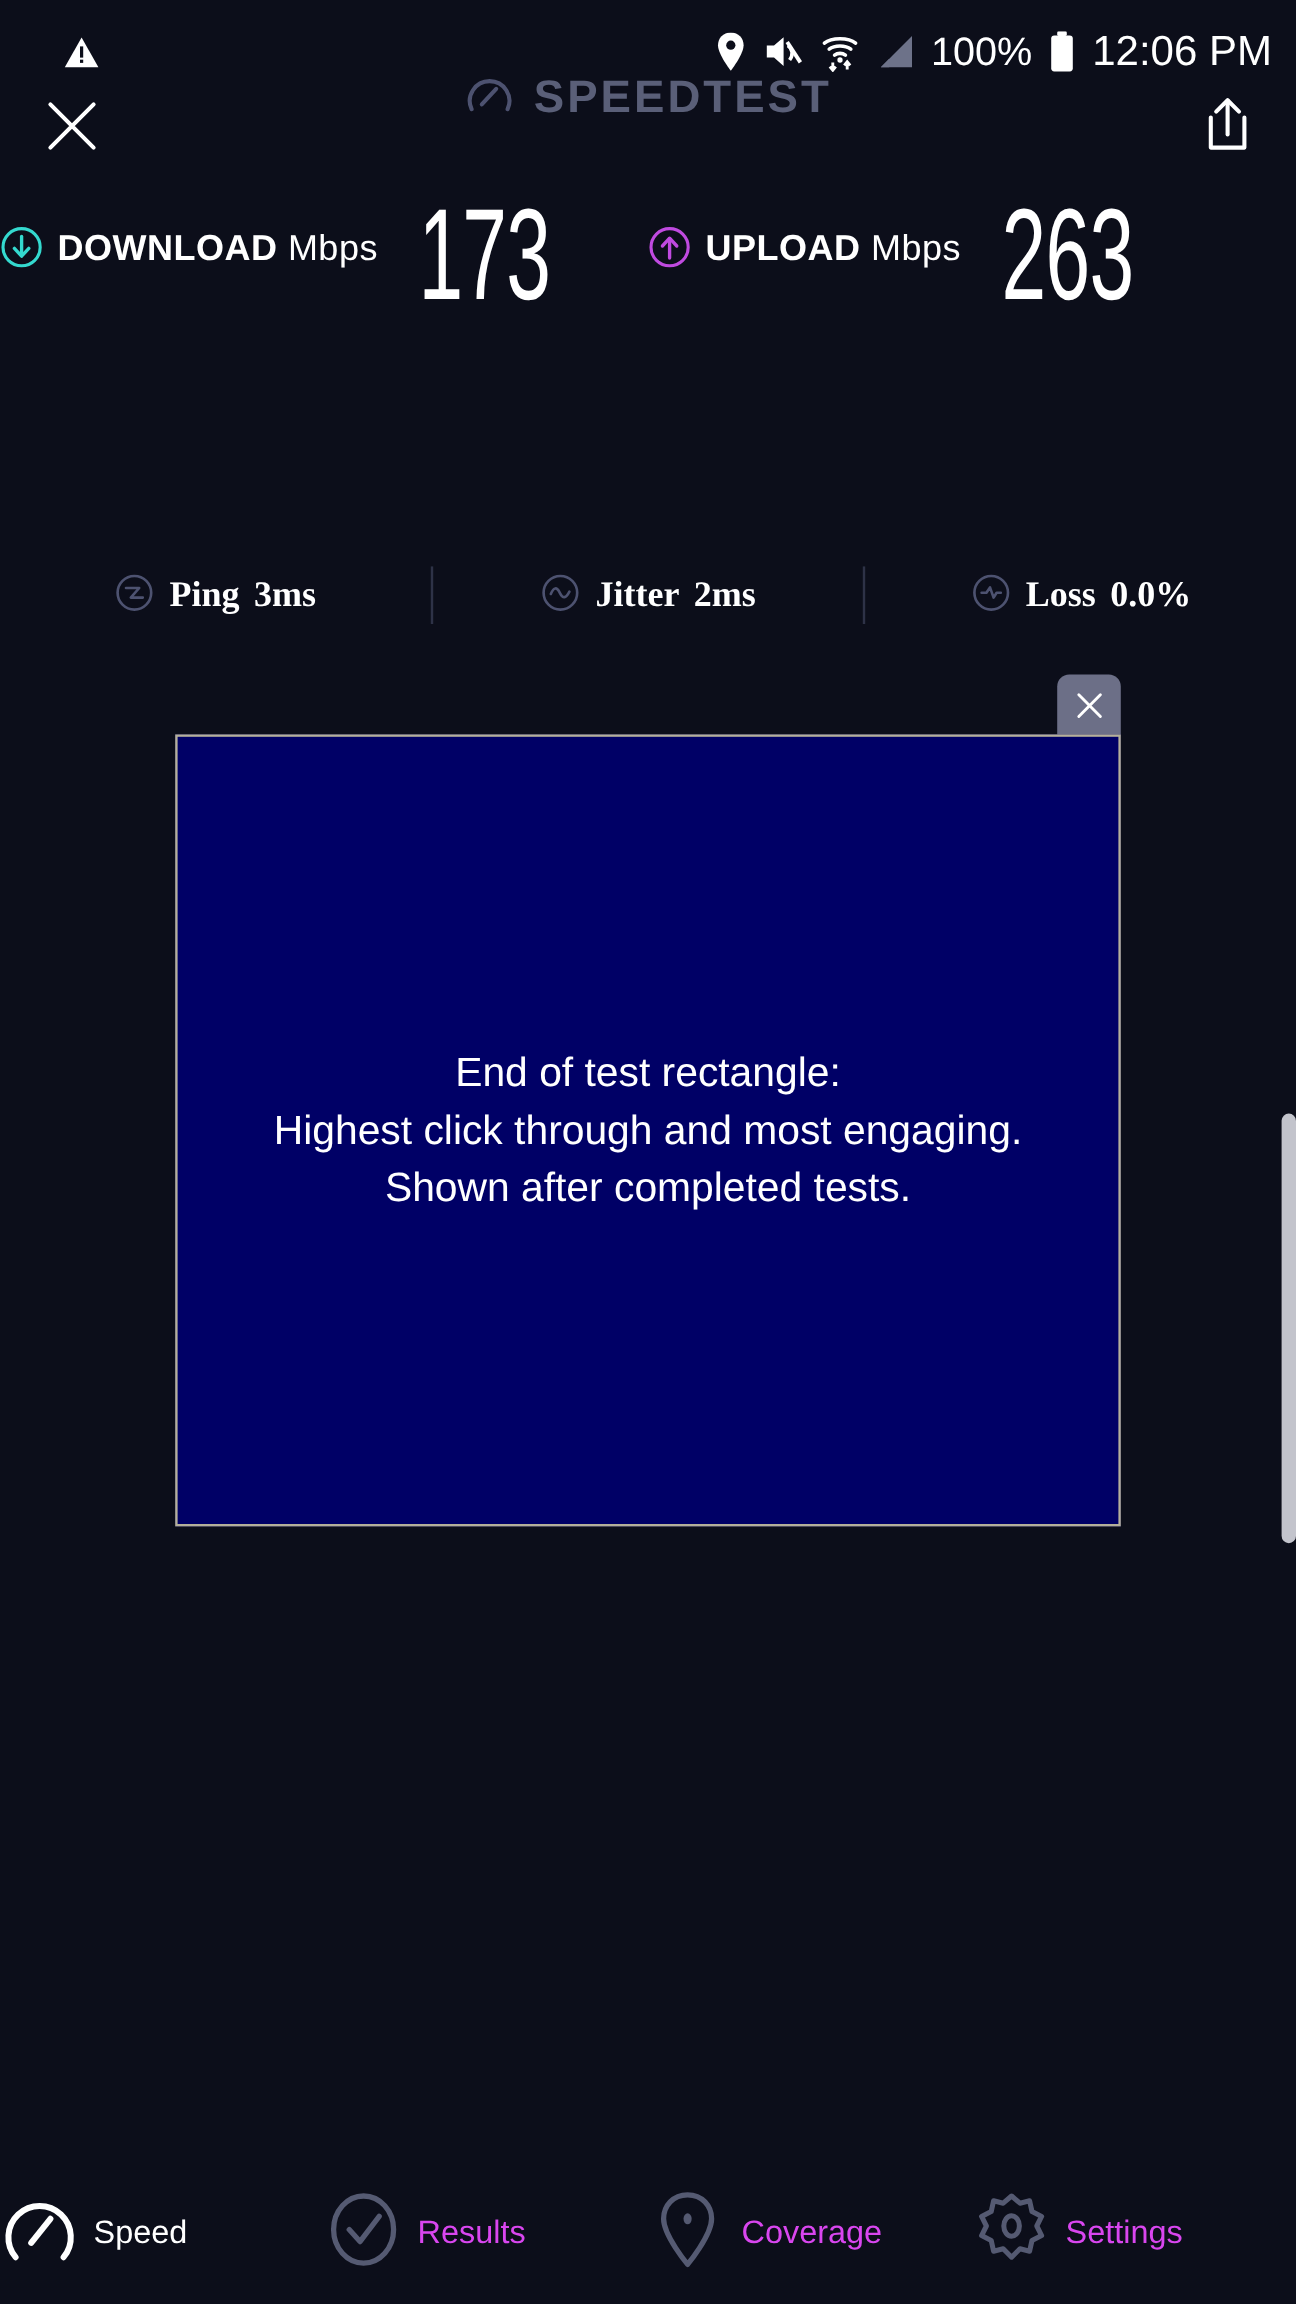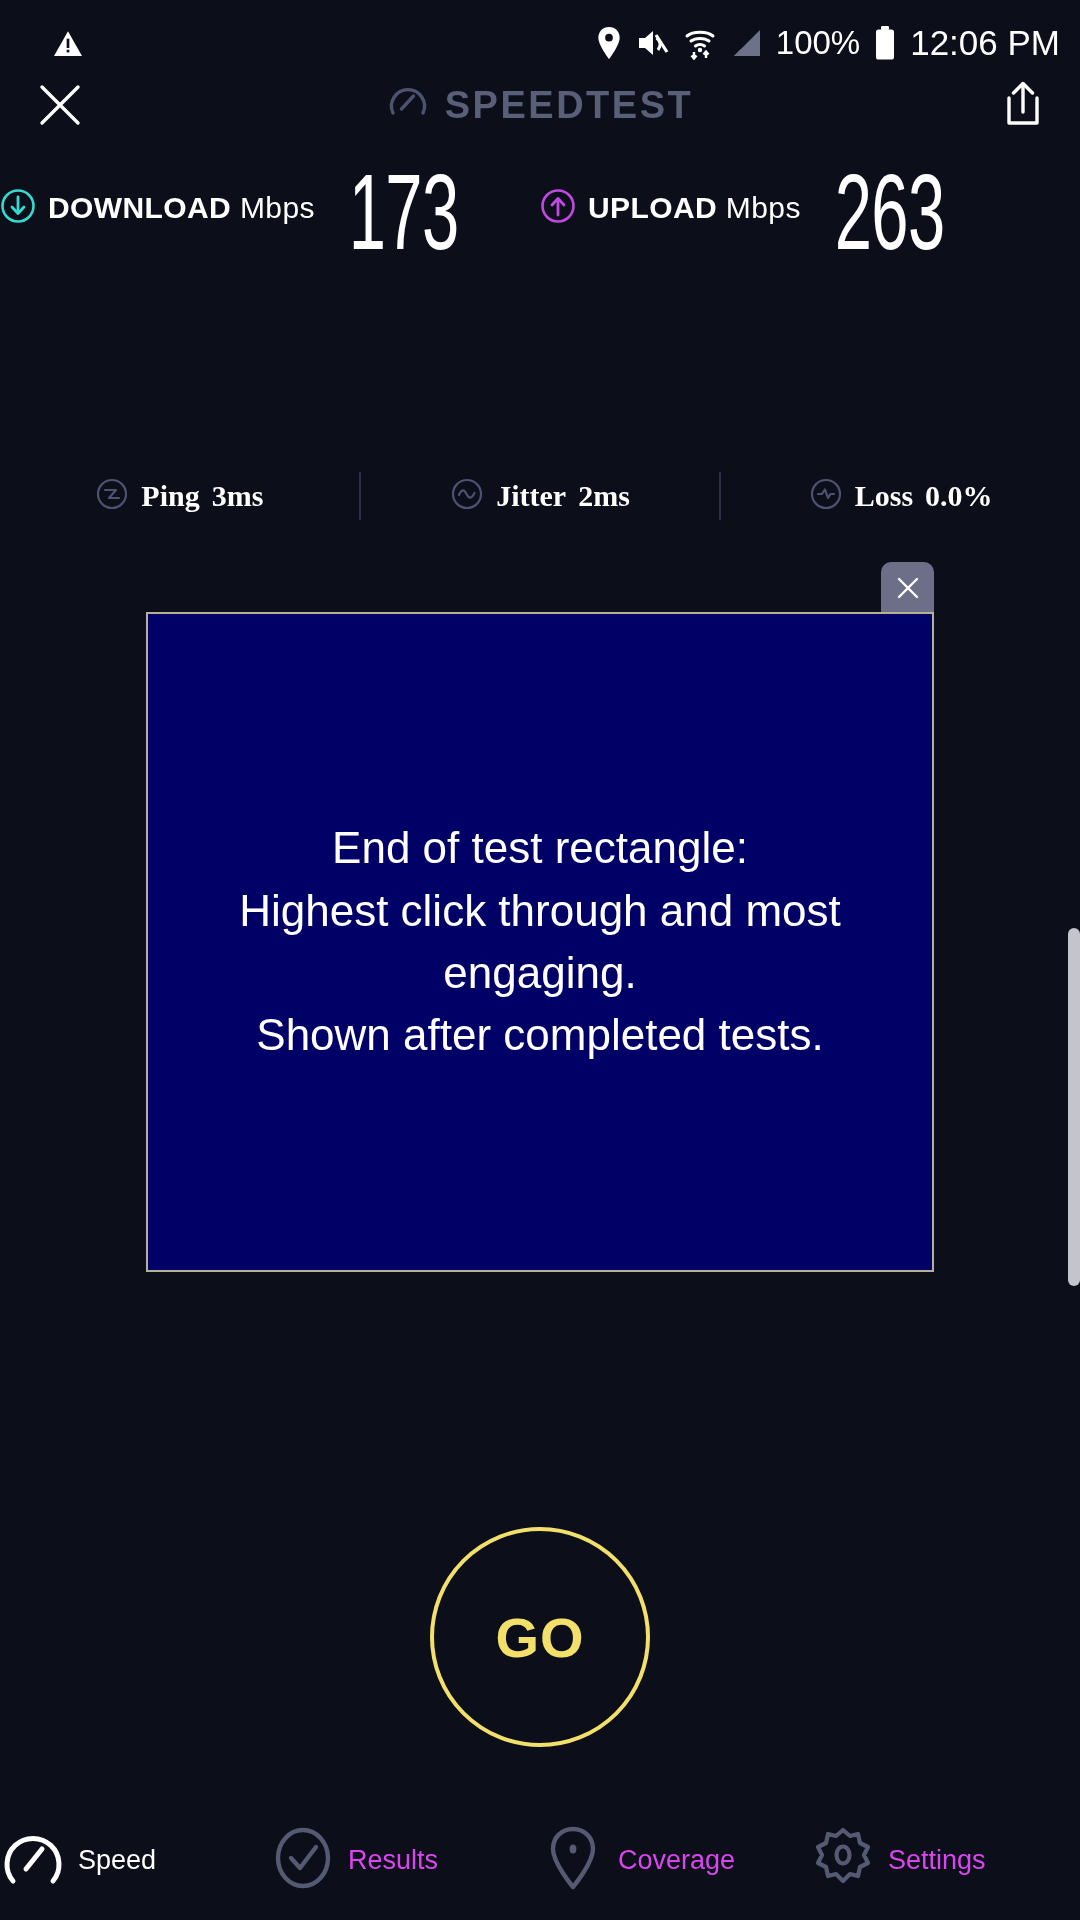--- a/index.html
+++ b/index.html
@@ -35,21 +35,21 @@
 
   
   .header {
     position: absolute; top: 60px; left: 0;
     width: 1080px; height: 90px;
     display: flex; align-items: center;
     padding: 0 34px;
   }
   .hdr-title {
     position: absolute; left: 0; right: 0; top: 0; bottom: 0;
-    display: flex; align-items: center; justify-content: center;
+    display: flex; justify-content: center;
     gap: 16px;
     pointer-events: none;
   }
   .hdr-title-text {
     color: #5a5f78;
     font-size: 38px;
     font-weight: 700;
     letter-spacing: 2.5px;
   }
   .hdr-btn { z-index: 3; display:flex; align-items:center; }
@@ -107,21 +107,21 @@
   .ad-rect {
     position: absolute;
     left: 146px; top: 612px;
     width: 788px; height: 660px;
     background: #000066;
     border: 2px solid #b5b09a;
     display: flex; align-items: center; justify-content: center;
   }
   .ad-text {
     color: #ffffff;
-    font-size: 44px;
+    font-size: 34px;
     line-height: 1.42;
     text-align: center;
     font-weight: 400;
     white-space: pre-line;
   }
   .scrollbar {
     position: absolute;
     left: 1068px; top: 928px;
     width: 12px; height: 358px;
     background: #c3c4cc;
@@ -324,23 +324,20 @@
   </div>
 
   <div class="ad-rect">
     <div class="ad-text">End of test rectangle:
 Highest click through and most engaging.
 Shown after completed tests.</div>
   </div>
 
   <div class="scrollbar"></div>
 
-  <div class="go-btn">
-    <span class="go-label">GO</span>
-  </div>
 
   <div class="bottomnav">
 
     <div class="nav-item active">
       <span>
         <svg width="66" height="66" viewBox="0 0 66 66">
           <path d="M13 56 A26 26 0 1 1 53 56" stroke="#ffffff" stroke-width="5" fill="none" stroke-linecap="round"></path>
           <path d="M26 44 L42 24" stroke="#ffffff" stroke-width="5" stroke-linecap="round"></path>
         </svg>
       </span>

